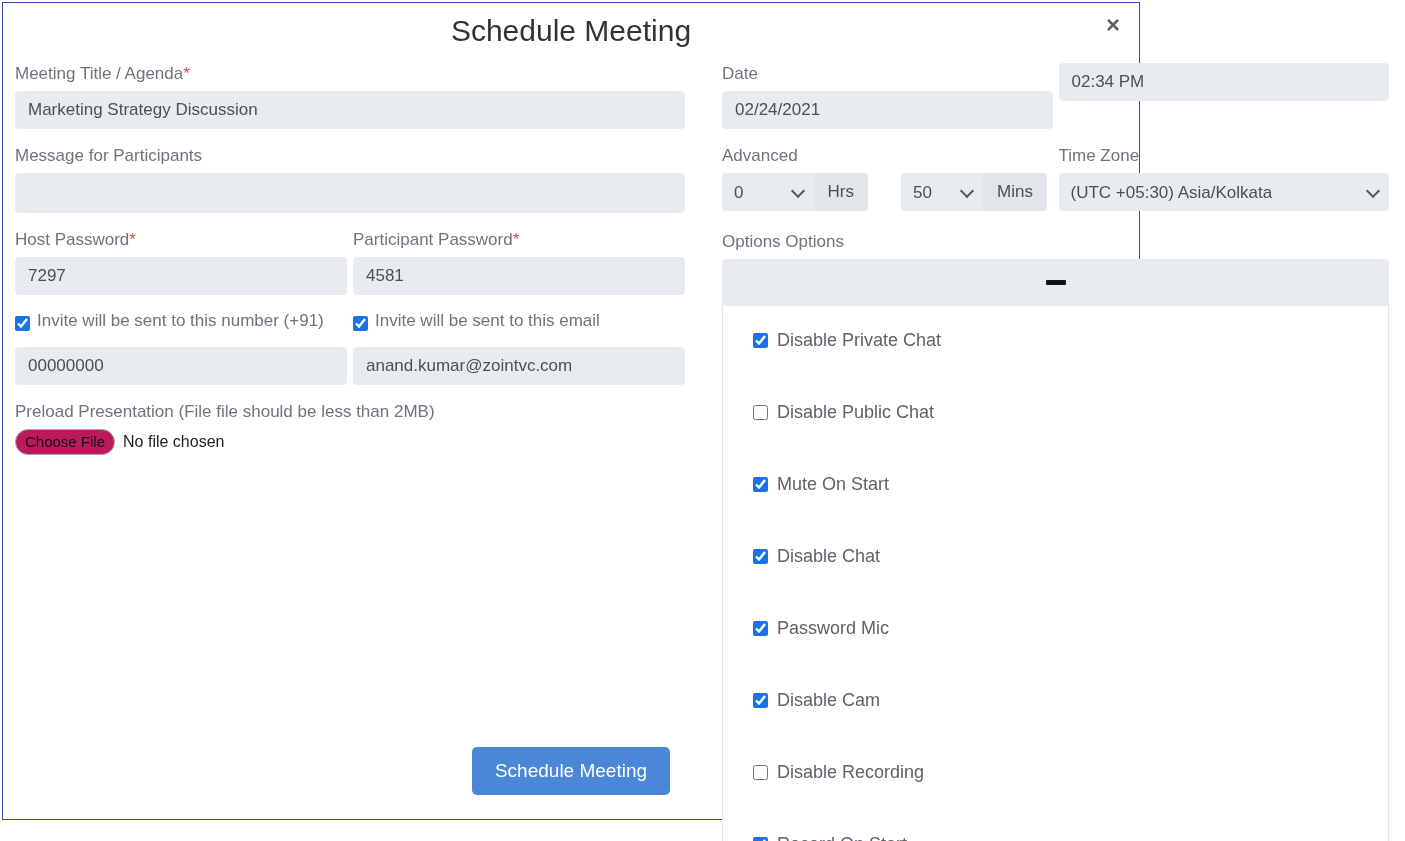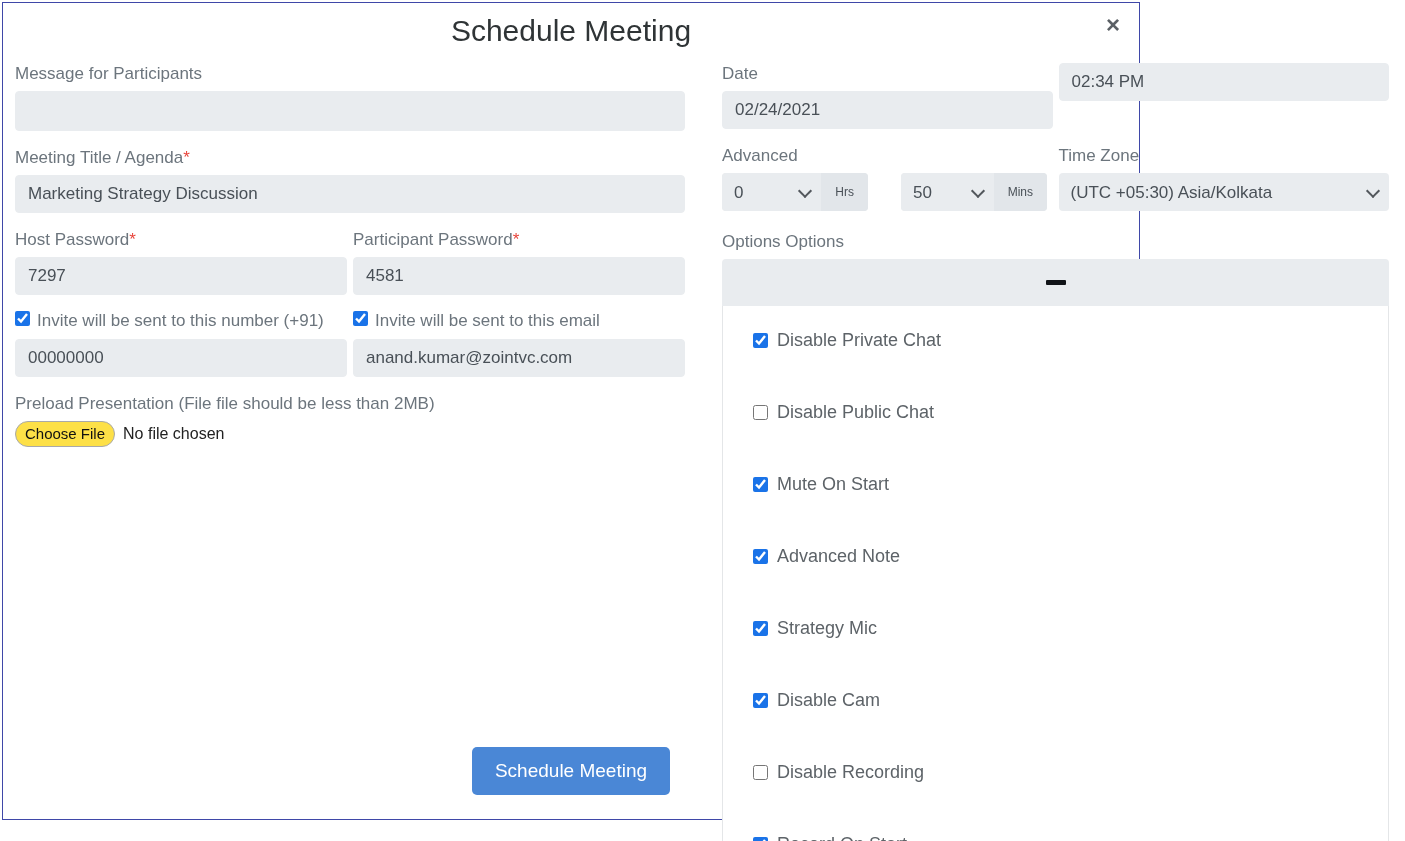--- a/index.html
+++ b/index.html
@@ -111,23 +111,23 @@
     min-width: 0;
   }
   .mb-gap {
     margin-bottom: 16px;
   }
   .mb-gap-lg {
     margin-bottom: 20px;
   }
   .check-line {
     display: flex;
-    align-items: flex-start;
+    align-items: flex-end;
     gap: 7px;
-    margin-bottom: 8px;
+    margin-bottom: 16px;
   }
   input[type="checkbox"] {
     width: 15px;
     height: 15px;
     margin: 0;
     accent-color: #1a73e8;
     flex: 0 0 15px;
   }
   .check-label {
     font-size: 17px;
@@ -137,21 +137,21 @@
   }
   .file-row {
     display: flex;
     align-items: center;
     gap: 8px;
     margin-top: 2px;
   }
   .file-btn {
     font-size: 15px;
     color: #111;
-    background: #fde047;
+    background: #be185d;
     border: 1px solid #a9a9a9;
     border-radius: 13px;
     padding: 3px 9px;
     font-family: "Liberation Sans", sans-serif;
     cursor: pointer;
     line-height: 18px;
   }
   .file-name {
     font-size: 16px;
     color: #222;
@@ -206,21 +206,21 @@
     overflow: hidden;
   }
   .input-group .sel-wrap {
     flex: 1 1 auto;
     border-radius: 0;
   }
   .ig-addon {
     flex: 0 0 auto;
     background: #e2e6ea;
     color: #495057;
-    font-size: 12px;
+    font-size: 17px;
     line-height: 38px;
     padding: 0 14px;
   }
   .dur-row {
     display: flex;
     align-items: center;
     gap: 33px;
   }
   .adv-toggle {
     height: 47px;
@@ -291,27 +291,27 @@
     <div class="modal-title">Schedule Meeting</div>
     <button class="close-btn">×</button>
   </div>
 
   <div class="modal-body">
     <div class="cols">
 
       <div class="col-left">
 
         <div class="mb-gap">
+          <span class="field-label"><span>Meeting Title / Agenda</span><span class="req">*</span></span>
+          <input class="inp" type="text" value="Marketing Strategy Discussion" style="">
+        </div>
+
+        <div class="mb-gap">
           <span class="field-label">Message for Participants</span>
           <input class="inp textarea-like" type="text" value="" style="">
-        </div>
-
-        <div class="mb-gap">
-          <span class="field-label"><span>Meeting Title / Agenda</span><span class="req">*</span></span>
-          <input class="inp" type="text" value="Marketing Strategy Discussion" style="">
         </div>
 
         <div class="row-2 mb-gap">
           <div>
             <span class="field-label"><span>Host Password</span><span class="req">*</span></span>
             <input class="inp" type="text" value="7297" style="">
           </div>
           <div>
             <span class="field-label"><span>Participant Password</span><span class="req">*</span></span>
             <input class="inp" type="text" value="4581" style="">
@@ -407,25 +407,25 @@
                 <div class="adv-item">
                   <input type="checkbox" style="">
                   <span class="check-label">Disable Public Chat</span>
                 </div>
                 <div class="adv-item">
                   <input type="checkbox" checked="" style="">
                   <span class="check-label">Mute On Start</span>
                 </div>
                 <div class="adv-item">
                   <input type="checkbox" checked="" style="">
-                  <span class="check-label">Advanced Note</span>
-                </div>
-                <div class="adv-item">
-                  <input type="checkbox" checked="" style="">
-                  <span class="check-label">Strategy Mic</span>
+                  <span class="check-label">Disable Chat</span>
+                </div>
+                <div class="adv-item">
+                  <input type="checkbox" checked="" style="">
+                  <span class="check-label">Password Mic</span>
                 </div>
                 <div class="adv-item">
                   <input type="checkbox" checked="" style="">
                   <span class="check-label">Disable Cam</span>
                 </div>
                 <div class="adv-item">
                   <input type="checkbox" style="">
                   <span class="check-label">Disable Recording</span>
                 </div>
                 <div class="adv-item">

